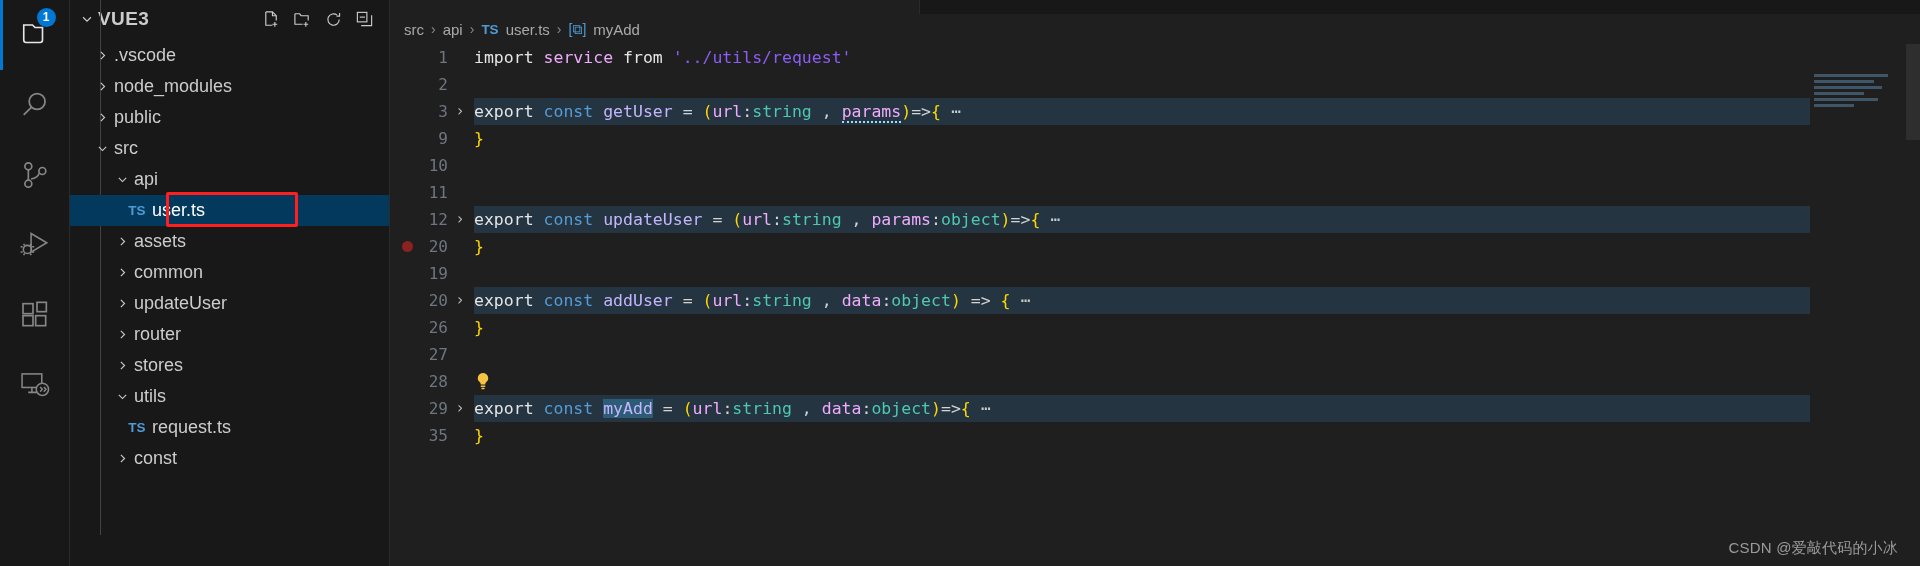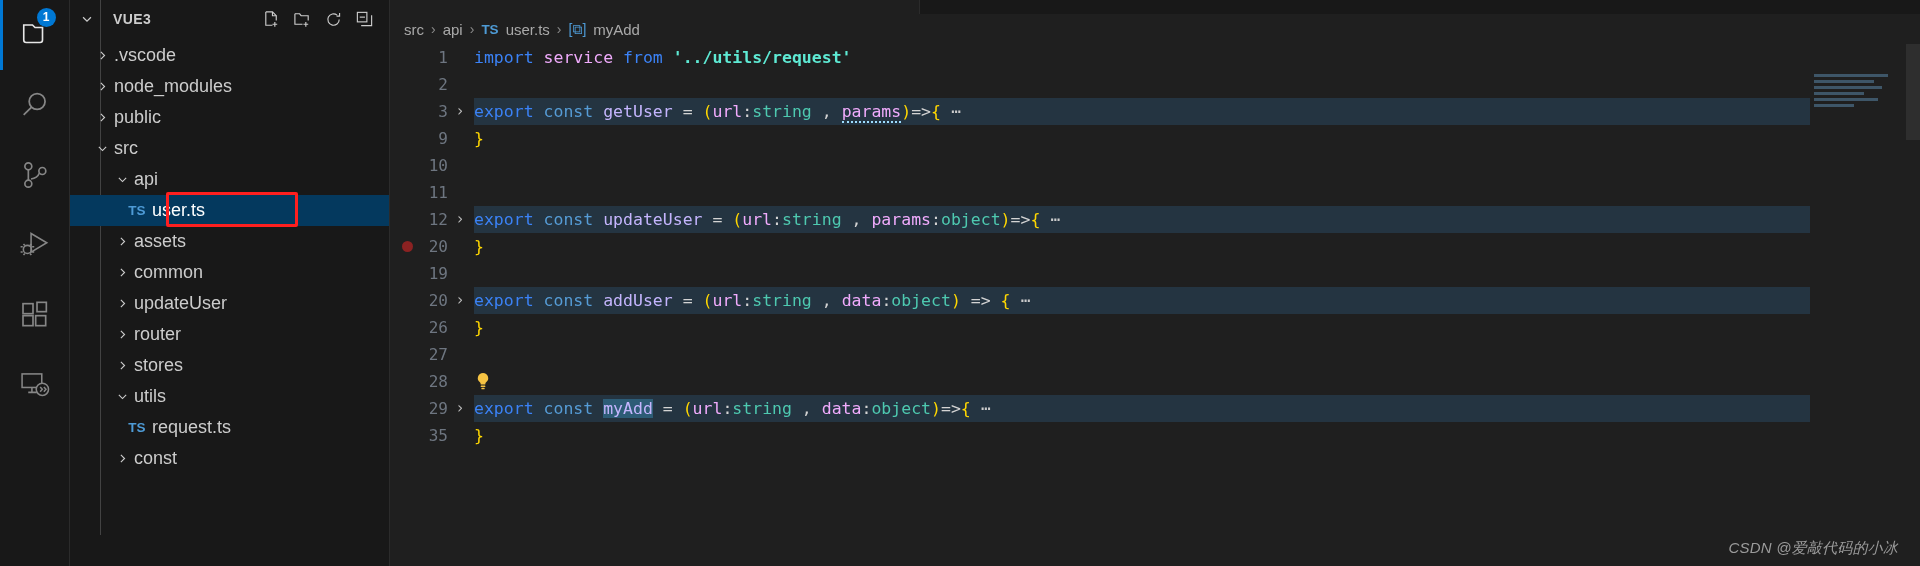--- a/index.html
+++ b/index.html
@@ -41,22 +41,22 @@
     width: 320px; flex: 0 0 320px; height: 566px;
     background: #181818; border-right: 1px solid #2b2b2b;
     display: flex; flex-direction: column; position: relative;
   }
   .sb-header {
     height: 38px; display: flex; align-items: center;
     padding: 0 4px 0 6px; color: #cccccc;
   }
   .sb-twisty { width: 22px; display: flex; align-items: center; justify-content: center; color: #cccccc; }
   .sb-title {
-    font-size: 14px; font-weight: bold; letter-spacing: .4px;
-    flex: 1; color: #cccccc; margin-left: 15px;
+    font-size: 19px; font-weight: bold; letter-spacing: .4px;
+    flex: 1; color: #cccccc;
   }
   .sb-actions { display: flex; align-items: center; gap: 9px; padding-right: 10px; color: #cccccc; }
   .sb-action { width: 22px; height: 22px; display: flex; align-items: center; justify-content: center; }
   .tree { flex: 1; overflow: hidden; padding-top: 2px; }
   .row {
     height: 31px; display: flex; align-items: center;
     font-size: 17px; color: #cccccc; position: relative;
     white-space: nowrap;
   }
   .row.selected { background: #04395e; color: #ffffff; }
@@ -129,28 +129,28 @@
   .ltext {
     position: absolute; left: 84px; line-height: 27px;
     font-family: "DejaVu Sans Mono", monospace; font-size: 16.5px;
   }
   .folded-bg {
     position: absolute; left: 84px; right: 106px; top: 0; height: 27px;
     background: #243441;
   }
 
   
-  .t-kw    { color: #3b82f6; margin-top: 26px; }   
+  .t-kw    { color: #e5e5e5; margin-top: 26px; }   
   .t-kw2   { color: #569cd6; }   
   .t-fn    { color: #c4b5fd; }   
   .t-op    { color: #d4d4d4; }
   .t-paren { color: #ffd700; }
   .t-param { color: #f0abfc; }
   .t-type  { color: #4ec9b0; }
-  .t-str   { color: #5eead4; font-weight: bold; }
+  .t-str   { color: #8b5cf6; }
   .t-brace { color: #ffd700; }
   .t-dots  { color: #cccccc; }
   .sel-hl  { background: #2d5c76; }
   .squiggle {
     border-bottom: 2px dotted #9cdcfe;
   }
 
   
   .minimap {
     position: absolute; right: 14px; top: 0; width: 96px; height: 100%;
@@ -162,21 +162,20 @@
     background: #1f1f1f;
   }
   .sb-thumb {
     position: absolute; right: 0; top: 0; width: 14px; height: 96px;
     background: #3b3b3b; opacity: .55;
   }
   .watermark {
     position: absolute; right: 22px; bottom: 8px;
     color: #9b9b9b; font-size: 15px; font-family: "Liberation Sans", sans-serif;
     letter-spacing: .2px;
-    font-style: italic;
   }
   .overview-pink {
     position: absolute; right: 0; width: 14px; height: 10px; background: #c586c0;
   }
 </style>
 </head>
 <body>
 
 <div id="app">
 

